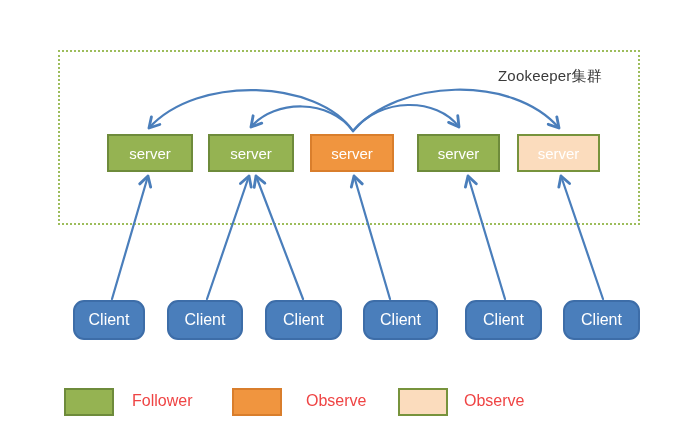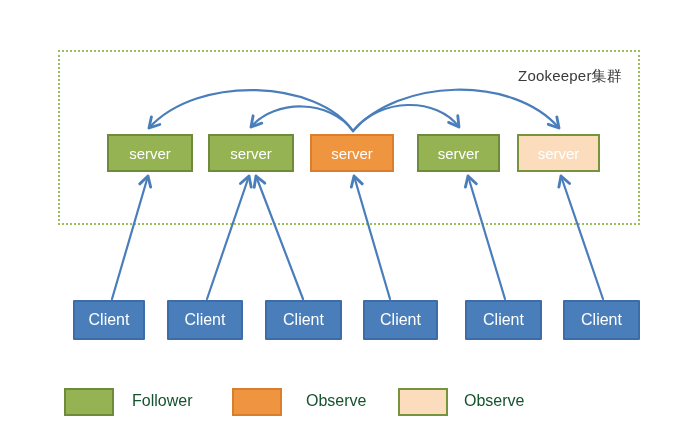--- a/index.html
+++ b/index.html
@@ -5,54 +5,54 @@
   html,body{margin:0;padding:0;background:#ffffff;}
   .canvas{
     position:relative;width:695px;height:439px;background:#ffffff;overflow:hidden;
     font-family:"Liberation Sans", sans-serif;
   }
   .cluster-box{
     position:absolute;left:58px;top:50px;width:582px;height:175px;
     box-sizing:border-box;border:2px dotted #9DBD5B;
   }
   .cluster-label{
-    position:absolute;left:498px;top:67px;width:124px;text-align:right;
+    position:absolute;left:498px;top:67px;width:124px;text-align:left;
     font-size:15px;color:#3A3A3A;letter-spacing:0.2px;
   }
   .node{
     position:absolute;box-sizing:border-box;display:flex;align-items:center;justify-content:center;
     color:#ffffff;font-size:15px;
   }
   .server{top:134px;height:38px;border:2px solid;}
   .follower{background:#95B352;border-color:#6E8B3B;}
   .leader{background:#F0953F;border-color:#D97E2C;}
   .observe{background:#FBDCBD;border-color:#77933C;}
   .s1{left:107px;width:86px;}
   .s2{left:208px;width:86px;}
   .s3{left:310px;width:84px;}
   .s4{left:417px;width:83px;}
   .s5{left:517px;width:83px;}
   .client{
-    top:300px;height:40px;background:#4A7EBB;border:2px solid #3D6DA8;border-radius:1px;
+    top:300px;height:40px;background:#4A7EBB;border:2px solid #3D6DA8;border-radius:11px;
     font-size:16px;
   }
   .c1{left:73px;width:72px;}
   .c2{left:167px;width:76px;}
   .c3{left:265px;width:77px;}
   .c4{left:363px;width:75px;}
   .c5{left:465px;width:77px;}
   .c6{left:563px;width:77px;}
   .overlay{
     position:absolute;left:0;top:0;width:695px;height:439px;pointer-events:none;
   }
   .sw{position:absolute;top:388px;width:46px;height:24px;box-sizing:content-box;border:2px solid;}
   .sw-follower{left:64px;background:#95B352;border-color:#6E8B3B;}
   .sw-leader{left:232px;background:#F0953F;border-color:#D97E2C;}
   .sw-observe{left:398px;background:#FBDCBD;border-color:#77933C;}
-  .legend-label{position:absolute;top:392px;font-size:16px;color:#14532d;}
+  .legend-label{position:absolute;top:392px;font-size:16px;color:#ef4444;}
   .ll-follower{left:132px;}
   .ll-leader{left:306px;}
   .ll-observe{left:464px;text-align:right;}
 </style>
 </head>
 <body>
 
 <div class="canvas">
 
   <div class="cluster-box"></div>

